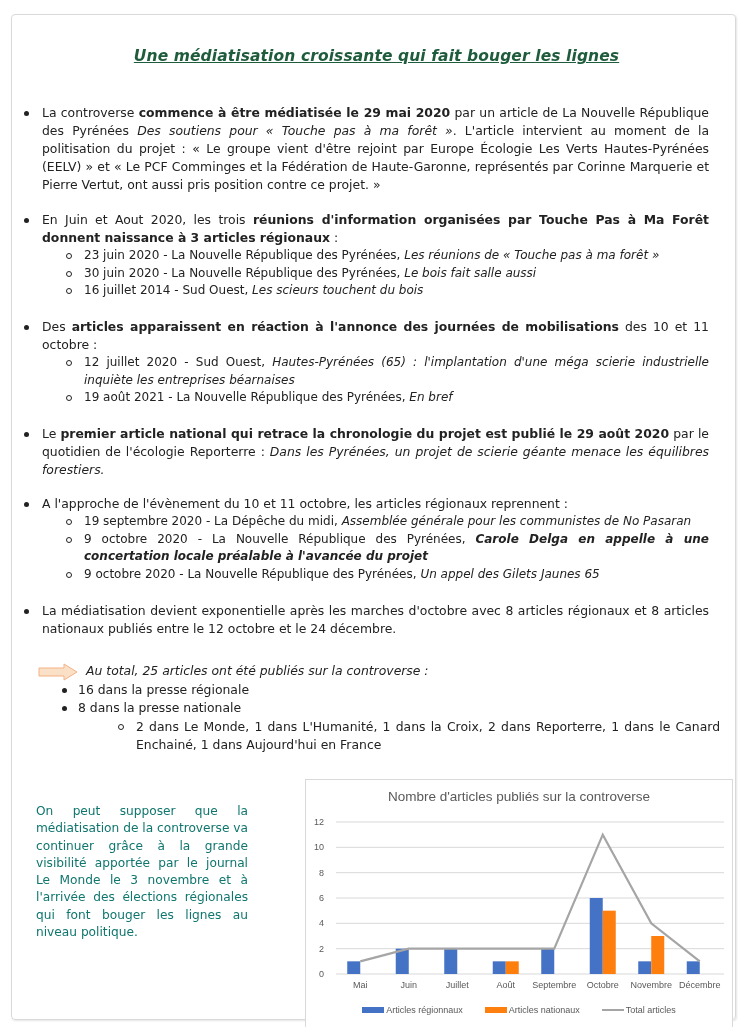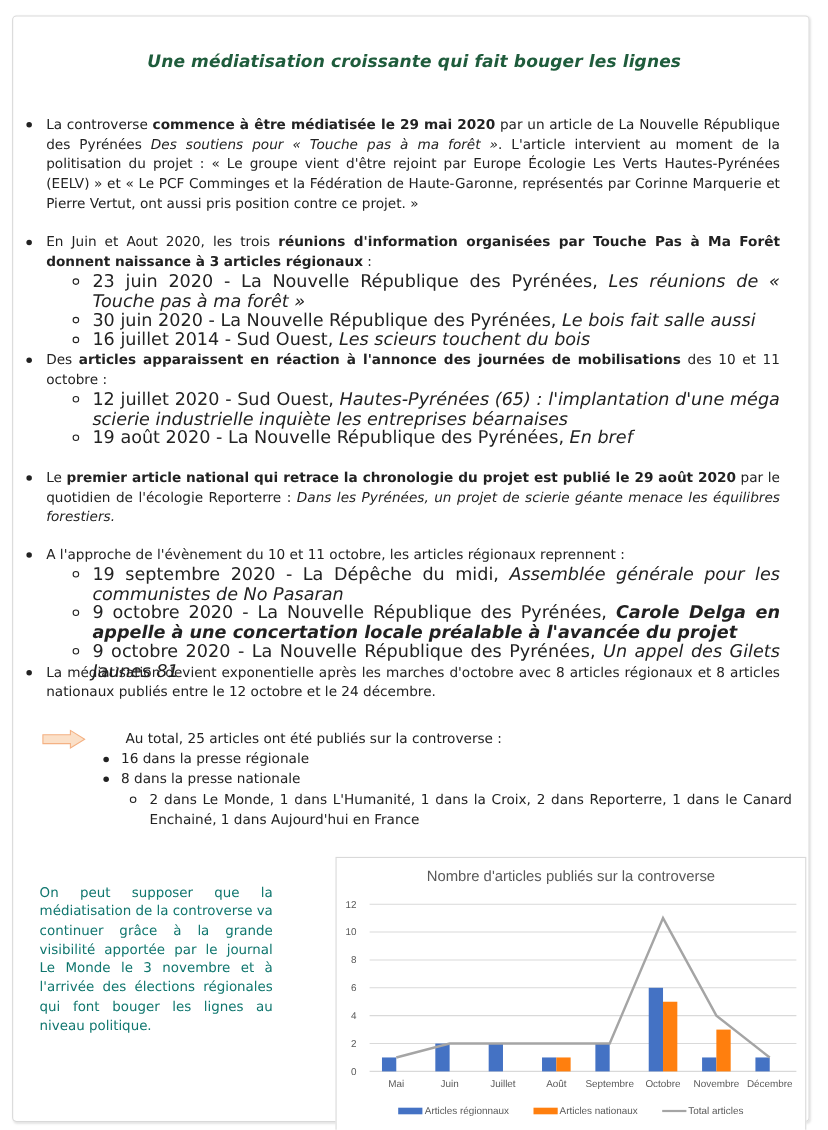--- a/index.html
+++ b/index.html
@@ -2,32 +2,32 @@
 <html><head>
 <meta charset="utf-8">
 <style>
   html, body { margin:0; padding:0; background:#ffffff; }
   body { width:753px; height:1027px; position:relative; overflow:hidden;
          font-family:"DejaVu Sans", sans-serif; color:#222; }
   .page-frame { position:absolute; left:11px; top:14px; width:723px; height:1004px;
                 border:1px solid #d9d9d9; border-radius:4px; box-shadow:1px 1px 2px #e5e5e5; }
   .title { position:absolute; left:0; width:753px; top:47px; text-align:center;
            font-size:15.5px; font-weight:bold; font-style:italic; color:#1f5c3c;
-           letter-spacing:0.1px; }
+           text-decoration:underline; letter-spacing:0.1px; }
   .block { position:absolute; left:42px; width:667px; font-size:12.4px; line-height:18px;
            text-align:justify; }
   .bullet { position:absolute; left:-18px; top:7px; width:5px; height:5px; border-radius:50%; background:#222; }
-  .sub { position:relative; margin-left:42px; font-size:16px; line-height:17.5px; }
+  .sub { position:relative; margin-left:42px; font-size:12px; line-height:17.5px; }
   .sub .circ { position:absolute; left:-18px; top:6px; width:4px; height:4px; border:1px solid #222; border-radius:50%; }
   b { font-weight:bold; }
   i { font-style:italic; }
   .summary { position:absolute; left:42px; top:662px; width:680px; font-size:12.4px; line-height:18.5px; }
   .arrow { position:absolute; left:-4px; top:1px; }
-  .sum-head { margin-left:72px; }
-  .sum-l1 { position:relative; margin-left:68px; }
+  .sum-head { margin-left:44px;font-style:italic; }
+  .sum-l1 { position:relative; margin-left:36px; }
   .sum-l1 .dot { position:absolute; left:-16px; top:7px; width:5px; height:5px; border-radius:50%; background:#222; }
   .sum-l2 { position:relative; margin-left:94px; text-align:justify; width:584px; }
   .sum-l2 .circ { position:absolute; left:-18px; top:6px; width:4px; height:4px; border:1px solid #222; border-radius:50%; }
   .side-note { position:absolute; left:36px; top:803px; width:212px; font-size:12.2px; line-height:17.3px;
                text-align:justify; color:#0f766e; }
   .chart-box { position:absolute; left:305px; top:779px; width:426px; height:248px;
                border:1px solid #d9d9d9; background:#fff; }
   .chart-title { position:absolute; left:0; top:9px; width:426px; text-align:center;
                  font-family:"Liberation Sans", sans-serif; font-size:13.5px; color:#595959; }
   .legend { position:absolute; top:225px; left:0; width:426px; display:flex; justify-content:center; gap:22px;
@@ -53,34 +53,34 @@
   <span>En Juin et Aout 2020, les trois </span><b>réunions d'information organisées par Touche Pas à Ma Forêt donnent naissance à 3 articles régionaux</b><span> :</span>
   <div class="sub"><span class="circ"></span><span>23 juin 2020 - La Nouvelle République des Pyrénées, </span><i>Les réunions de « Touche pas à ma forêt »</i></div>
   <div class="sub"><span class="circ"></span><span>30 juin 2020 - La Nouvelle République des Pyrénées, </span><i>Le bois fait salle aussi</i></div>
   <div class="sub"><span class="circ"></span><span>16 juillet 2014 - Sud Ouest, </span><i>Les scieurs touchent du bois</i></div>
 </div>
 
 <div class="block" style="top:318px;">
   <span class="bullet"></span>
   <span>Des </span><b>articles apparaissent en réaction à l'annonce des journées de mobilisations</b><span> des 10 et 11 octobre :</span>
   <div class="sub"><span class="circ"></span><span>12 juillet 2020 - Sud Ouest, </span><i>Hautes-Pyrénées (65) : l'implantation d'une méga scierie industrielle inquiète les entreprises béarnaises</i></div>
-  <div class="sub"><span class="circ"></span><span>19 août 2020 - La Nouvelle République des Pyrénées, </span><i>En bref</i></div>
+  <div class="sub"><span class="circ"></span><span>19 août 2021 - La Nouvelle République des Pyrénées, </span><i>En bref</i></div>
 </div>
 
 <div class="block" style="top:425px;">
   <span class="bullet"></span>
   <span>Le </span><b>premier article national qui retrace la chronologie du projet est publié le 29 août 2020</b><span> par le quotidien de l'écologie Reporterre : </span><i>Dans les Pyrénées, un projet de scierie géante menace les équilibres forestiers.</i>
 </div>
 
 <div class="block" style="top:495px;">
   <span class="bullet"></span>
   <span> A l'approche de l'évènement du 10 et 11 octobre, les articles régionaux reprennent :</span>
   <div class="sub"><span class="circ"></span><span>19 septembre 2020 - La Dépêche du midi, </span><i>Assemblée générale pour les communistes de No Pasaran</i></div>
   <div class="sub" style="text-align:justify;"><span class="circ"></span><span>9 octobre 2020 - La Nouvelle République des Pyrénées, </span><b><i>Carole Delga en appelle à une concertation locale préalable à l'avancée du projet</i></b></div>
-  <div class="sub"><span class="circ"></span><span>9 octobre 2020 - La Nouvelle République des Pyrénées, </span><i>Un appel des Gilets Jaunes 81</i></div>
+  <div class="sub"><span class="circ"></span><span>9 octobre 2020 - La Nouvelle République des Pyrénées, </span><i>Un appel des Gilets Jaunes 65</i></div>
 </div>
 
 <div class="block" style="top:602px;">
   <span class="bullet"></span>
   <span>La médiatisation devient exponentielle après les marches d'octobre avec 8 articles régionaux et 8 articles nationaux publiés entre le 12 octobre et le 24 décembre.</span>
 </div>
 
 <div class="summary">
   <svg class="arrow" width="40" height="18" viewBox="0 0 40 18">
     <polygon points="1,5 26,5 26,1 39,9 26,17 26,13 1,13" fill="#fbe0c8" stroke="#f4b183" stroke-width="1"></polygon>

